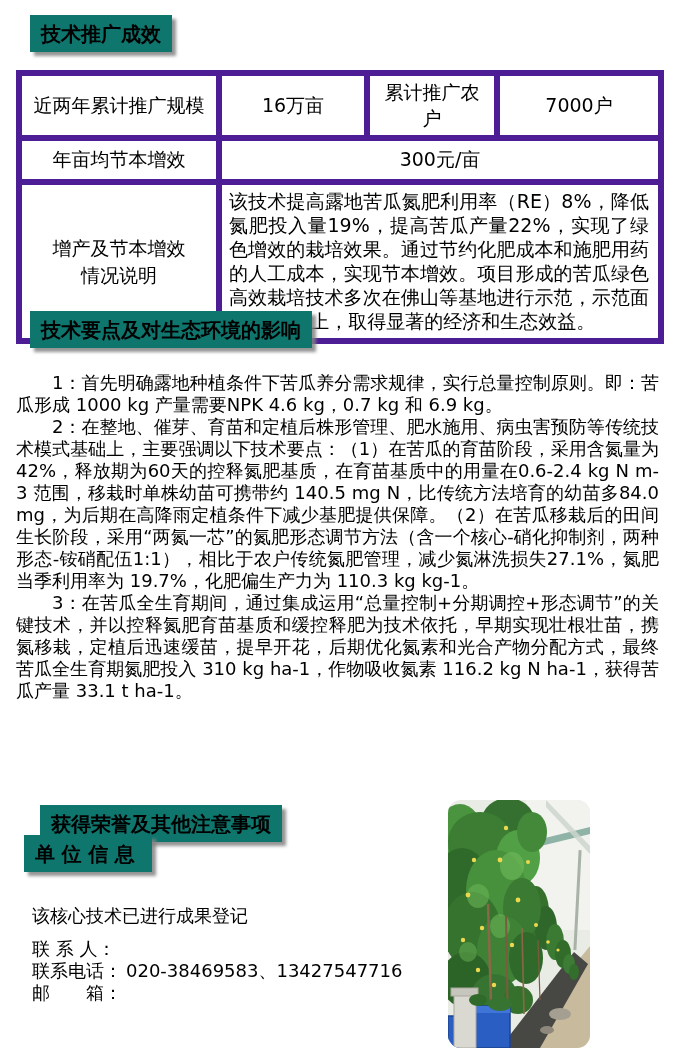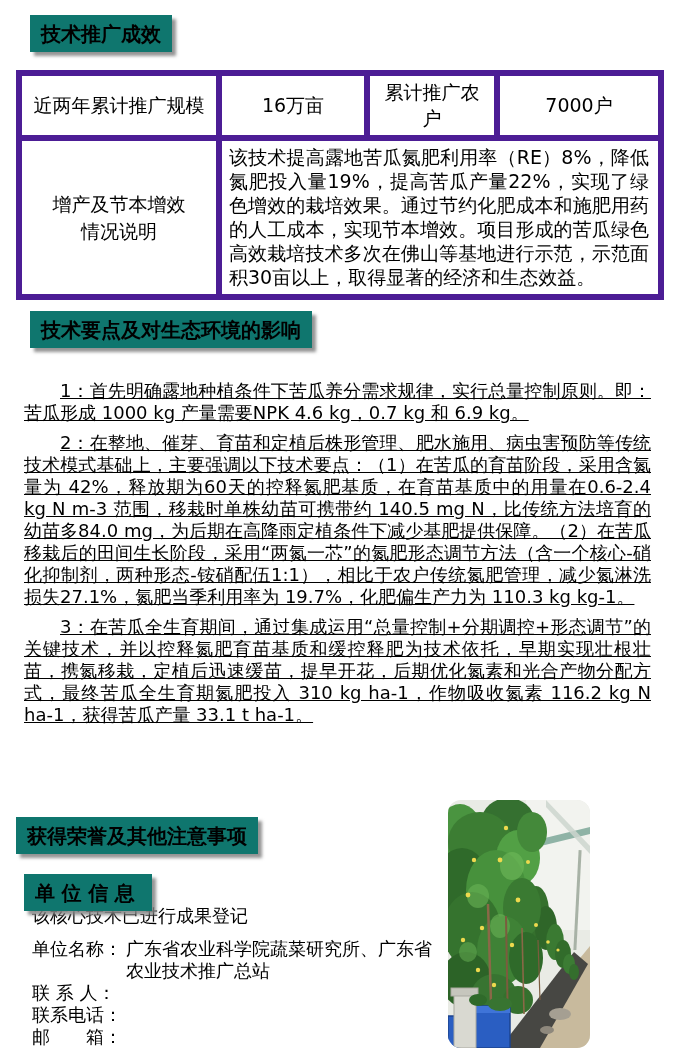--- a/index.html
+++ b/index.html
@@ -8,43 +8,42 @@
     font-family:"DejaVu Sans","Liberation Sans",sans-serif;color:#000;
     overflow:hidden;
   }
   .sec-h{
     position:absolute;display:inline-block;background:#0f766e;
     padding:6px 11px 5px 11px;font-size:20px;font-weight:bold;line-height:1.3;
     box-shadow:4px 4px 3px rgba(130,130,130,0.85);white-space:nowrap;
   }
   #h-promo{left:30px;top:15px;}
   #h-tech{left:30px;top:311px;}
-  #h-honor{left:16px;top:805px;margin-top:12px;}
-  #h-unit{left:24px;top:874px;letter-spacing:0.33em;}
+  #h-honor{left:40px;top:805px;}
+  #h-unit{left:24px;top:835px;letter-spacing:0.33em;}
   table{
     position:absolute;left:16px;top:70px;width:642px;
     border-collapse:collapse;table-layout:fixed;
   }
   td{
     border:6px solid #4c1d95;font-size:19px;text-align:center;vertical-align:middle;
     padding:4px 6px;line-height:1.35;
   }
   col.w1{width:200px;}col.w2{width:148px;}col.w3{width:130px;}col.w4{width:164px;}
   tr.r1 td,tr.r2 td{height:30px;}
   td.desc-text{
     text-align:justify;line-height:24px;padding:4px 9px 5px 7px;
   }
   td.desc-label div{line-height:27px;}
   #body-text{
     position:absolute;left:16px;top:372px;width:643px;
   }
   #body-text p{
-    margin:8px;font-size:18px;line-height:22px;text-indent:2em;
+    margin:0;font-size:18px;line-height:22px;text-indent:2em;
     text-align:justify;
-    text-decoration:underline;
   }
   #note{
     position:absolute;left:32px;top:856px;font-size:18px;margin-top:48px;
   }
   #contacts{position:absolute;left:32px;top:938px;font-size:18px;}
   .c-row{display:flex;line-height:22px;}
   .c-label{width:94px;white-space:pre;flex:0 0 94px;}
   .c-value{width:312px;}
   #photo{
     position:absolute;left:448px;top:800px;width:142px;height:248px;
@@ -64,20 +63,24 @@
         <col class="w3">
         <col class="w4">
       </colgroup>
     <tbody>
         <tr class="r1">
       <td>近两年累计推广规模</td>
       <td>16万亩</td>
       <td>累计推广农户</td>
       <td>7000户</td>
     </tr>
+    <tr class="r2">
+      <td>年亩均节本增效</td>
+      <td colspan="3">300元/亩</td>
+    </tr>
     <tr class="r3">
       <td class="desc-label">
         <div>增产及节本增效</div>
         <div>情况说明</div>
       </td>
       <td colspan="3" class="desc-text">该技术提高露地苦瓜氮肥利用率（RE）8%，降低氮肥投入量19%，提高苦瓜产量22%，实现了绿色增效的栽培效果。通过节约化肥成本和施肥用药的人工成本，实现节本增效。项目形成的苦瓜绿色高效栽培技术多次在佛山等基地进行示范，示范面积30亩以上，取得显著的经济和生态效益。</td>
     </tr>
   </tbody>
     </table>
 
@@ -90,28 +93,25 @@
   </div>
 
   <div class="sec-h" id="h-honor">获得荣誉及其他注意事项</div>
 
   <div id="note">该核心技术已进行成果登记</div>
 
   <div class="sec-h" id="h-unit">单位信息</div>
 
   <div id="contacts">
     <div class="c-row">
-      <span class="c-label">单位名称：</span>
-      <span class="c-value">广东省农业科学院蔬菜研究所、广东省农业技术推广总站</span>
-    </div>
-    <div class="c-row">
       <span class="c-label">联 系 人：</span>
     </div>
     <div class="c-row">
       <span class="c-label">联系电话：</span>
+      <span class="c-value">020-38469583、13427547716</span>
     </div>
     <div class="c-row">
       <span class="c-label">邮　　箱：</span>
     </div>
   </div>
 
   <svg id="photo" viewBox="0 0 142 248" width="142" height="248" aria-hidden="true">
     <defs>
       <clipPath id="pc">
           <rect x="0" y="0" width="142" height="248" rx="13"></rect>

